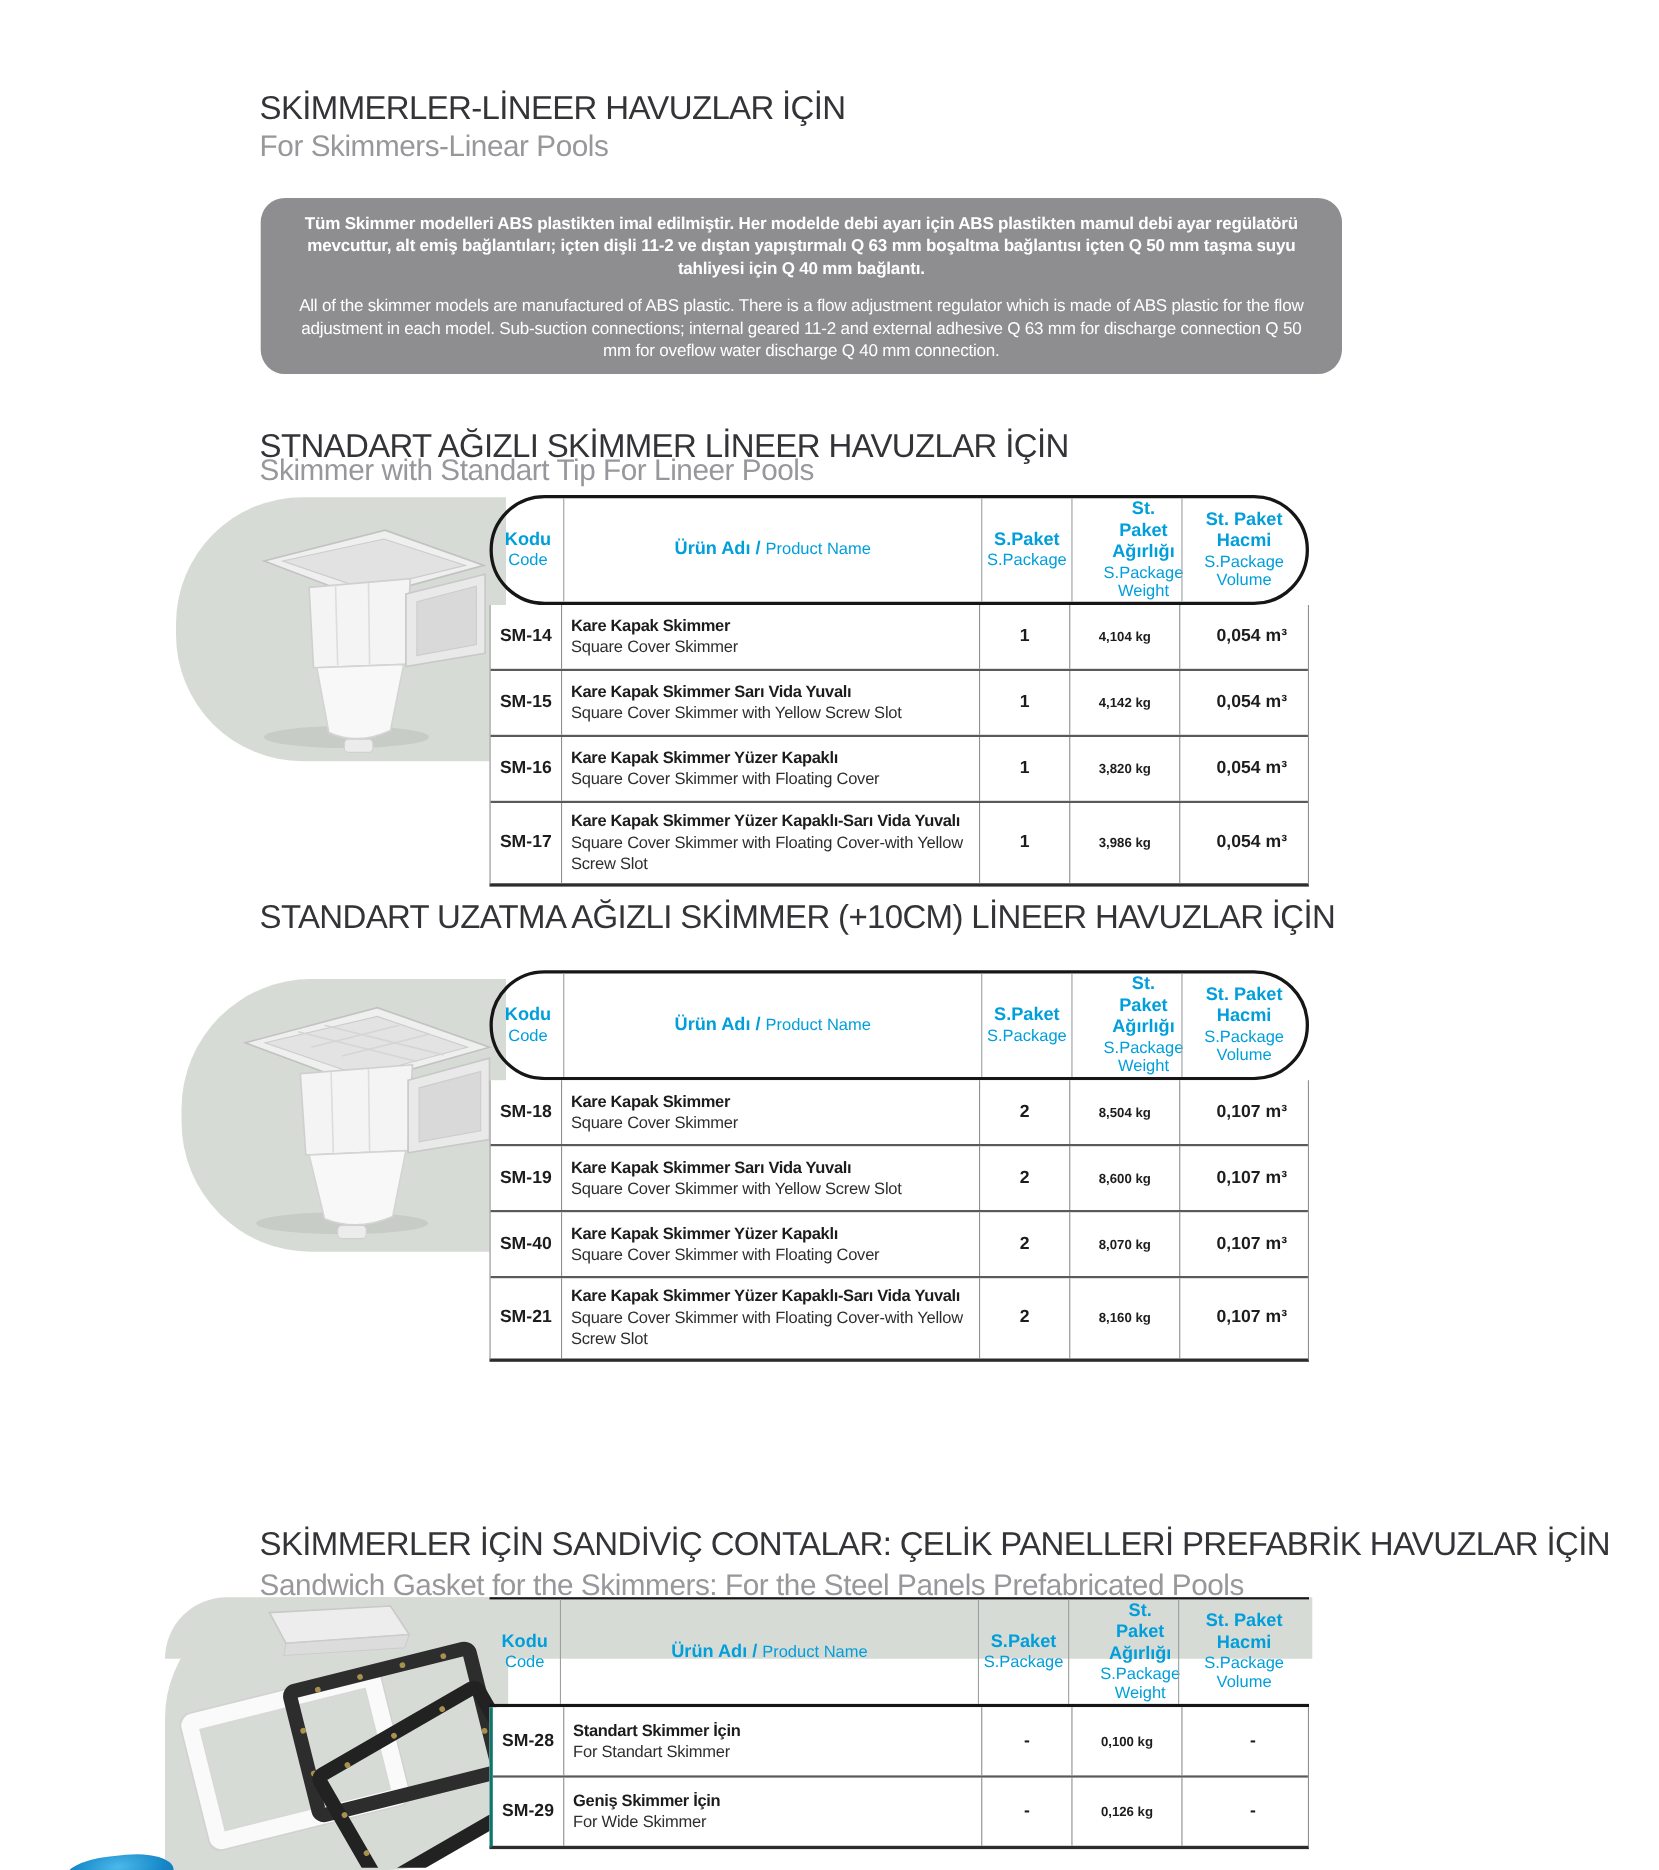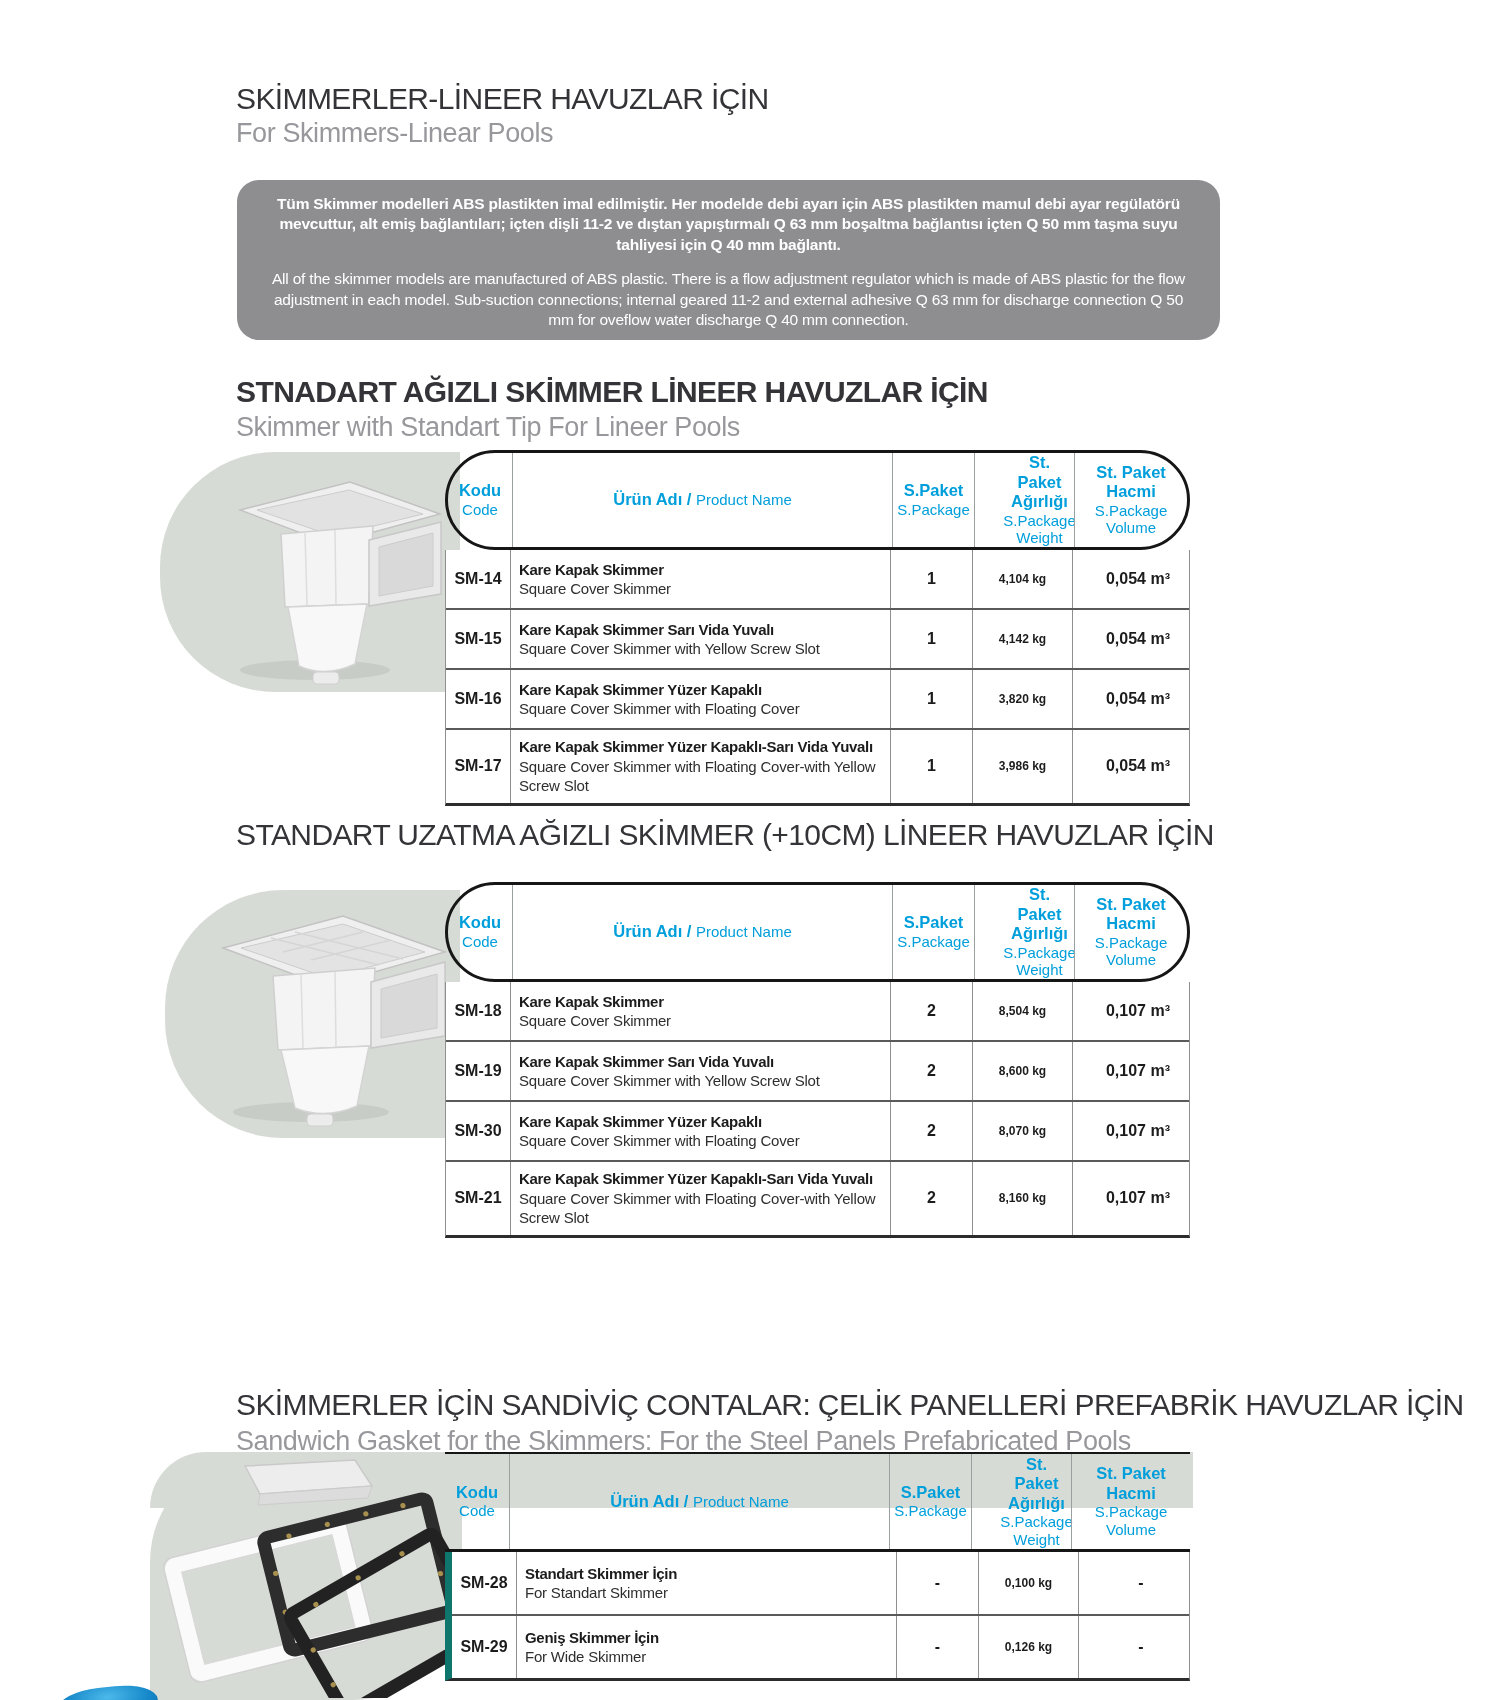--- a/index.html
+++ b/index.html
@@ -38,21 +38,21 @@
   .th-code   { width:64px; }
   .th-name   { width:380px; }
   .th-package{ width:82px; }
   .th-weight { width:100px;padding-left:32px; }
   .th-volume { flex:1; }
   .tb { font-weight:700; font-size:16.5px; line-height:1.18; }
   .te { font-weight:400; font-size:15px;  line-height:1.18; }
   .th-name .tb, .th-name .te { display:inline; }
   .tbody { border-left:1px solid #8f8f8f; border-right:1px solid #8f8f8f;
            border-bottom:3px solid #2c2c2c; background:#ffffff; }
-  .t3 .tbody { border-left:7px solid #0f766e; }
+  .t3 .tbody { border-left:3px solid #0f766e; }
   .trow { display:flex; min-height:58px; }
   .trow + .trow { border-top:2px solid #5a5a5a; }
   .td { box-sizing:border-box; padding:7px 8px; display:flex; flex-direction:column;
         justify-content:center; }
   .td + .td { border-left:1px solid #8f8f8f; }
   .td-code   { width:64px;  align-items:center; font-weight:700; font-size:16px; }
   .td-name   { width:380px; align-items:flex-start; text-align:left; }
   .td-package{ width:82px;  align-items:center; font-weight:700; font-size:16px; }
   .td-weight { width:100px; align-items:center; font-weight:700; font-size:12px; }
   .td-volume { flex:1;      align-items:center; font-weight:700; font-size:16px;padding-left:22px; }
@@ -71,21 +71,21 @@
 <div id="page">
 
   <div class="h-tr" style="top:82px;">SKİMMERLER-LİNEER HAVUZLAR İÇİN</div>
   <div class="h-en" style="top:118px;">For Skimmers-Linear Pools</div>
 
   <div class="intro">
     <div class="tr">Tüm Skimmer modelleri ABS plastikten imal edilmiştir. Her modelde debi ayarı için ABS plastikten mamul debi ayar regülatörü mevcuttur, alt emiş bağlantıları; içten dişli 11-2 ve dıştan yapıştırmalı Q 63 mm boşaltma bağlantısı içten Q 50 mm taşma suyu tahliyesi için Q 40 mm bağlantı.</div>
     <div class="en">All of the skimmer models are manufactured of ABS plastic. There is a flow adjustment regulator which is made of ABS plastic for the flow adjustment in each model. Sub-suction connections; internal geared 11-2 and external adhesive Q 63 mm for discharge connection Q 50 mm for oveflow water discharge Q 40 mm connection.</div>
   </div>
 
-  <div class="h-tr" style="top:375px;font-weight:bold;">STNADART AĞIZLI SKİMMER LİNEER HAVUZLAR İÇİN</div>
+  <div class="h-tr" style="top:389px;">STNADART AĞIZLI SKİMMER LİNEER HAVUZLAR İÇİN</div>
   <div class="h-en" style="top:412px;">Skimmer with Standart Tip For Lineer Pools</div>
 
   <div class="blob" style="left:160px; top:452px; width:300px; height:240px; border-radius:115px 0 0 115px;"></div>
   <svg class="art" style="left:185px; top:452px;" width="270" height="238" viewBox="0 0 270 238">
     <ellipse cx="130" cy="218" rx="75" ry="10" fill="#c7ccc6"></ellipse>
     <polygon points="55,58 165,30 255,62 145,92" fill="#efefef" stroke="#c2c2c2" stroke-width="1.5"></polygon>
     <polygon points="72,58 164,38 238,62 148,84" fill="#e2e2e2" stroke="#cccccc" stroke-width="1"></polygon>
     <polygon points="96,82 188,74 184,152 100,155" fill="#f4f4f4" stroke="#cfcfcf" stroke-width="1.5"></polygon>
     <line x1="120" y1="80" x2="122" y2="153" stroke="#dddddd" stroke-width="1.5"></line>
     <line x1="150" y1="78" x2="151" y2="152" stroke="#dddddd" stroke-width="1.5"></line>
@@ -218,21 +218,21 @@
         <div class="td td-code">SM-19</div>
         <div class="td td-name">
           <span class="nm-tr">Kare Kapak Skimmer Sarı Vida Yuvalı</span>
           <span class="nm-en">Square Cover Skimmer with Yellow Screw Slot</span>
         </div>
         <div class="td td-package">2</div>
         <div class="td td-weight">8,600 kg</div>
         <div class="td td-volume">0,107 m³</div>
       </div>
       <div class="trow">
-        <div class="td td-code">SM-30</div>
+        <div class="td td-code">SM-40</div>
         <div class="td td-name">
           <span class="nm-tr">Kare Kapak Skimmer Yüzer Kapaklı</span>
           <span class="nm-en">Square Cover Skimmer with Floating Cover</span>
         </div>
         <div class="td td-package">2</div>
         <div class="td td-weight">8,070 kg</div>
         <div class="td td-volume">0,107 m³</div>
       </div>
       <div class="trow">
         <div class="td td-code">SM-21</div>

